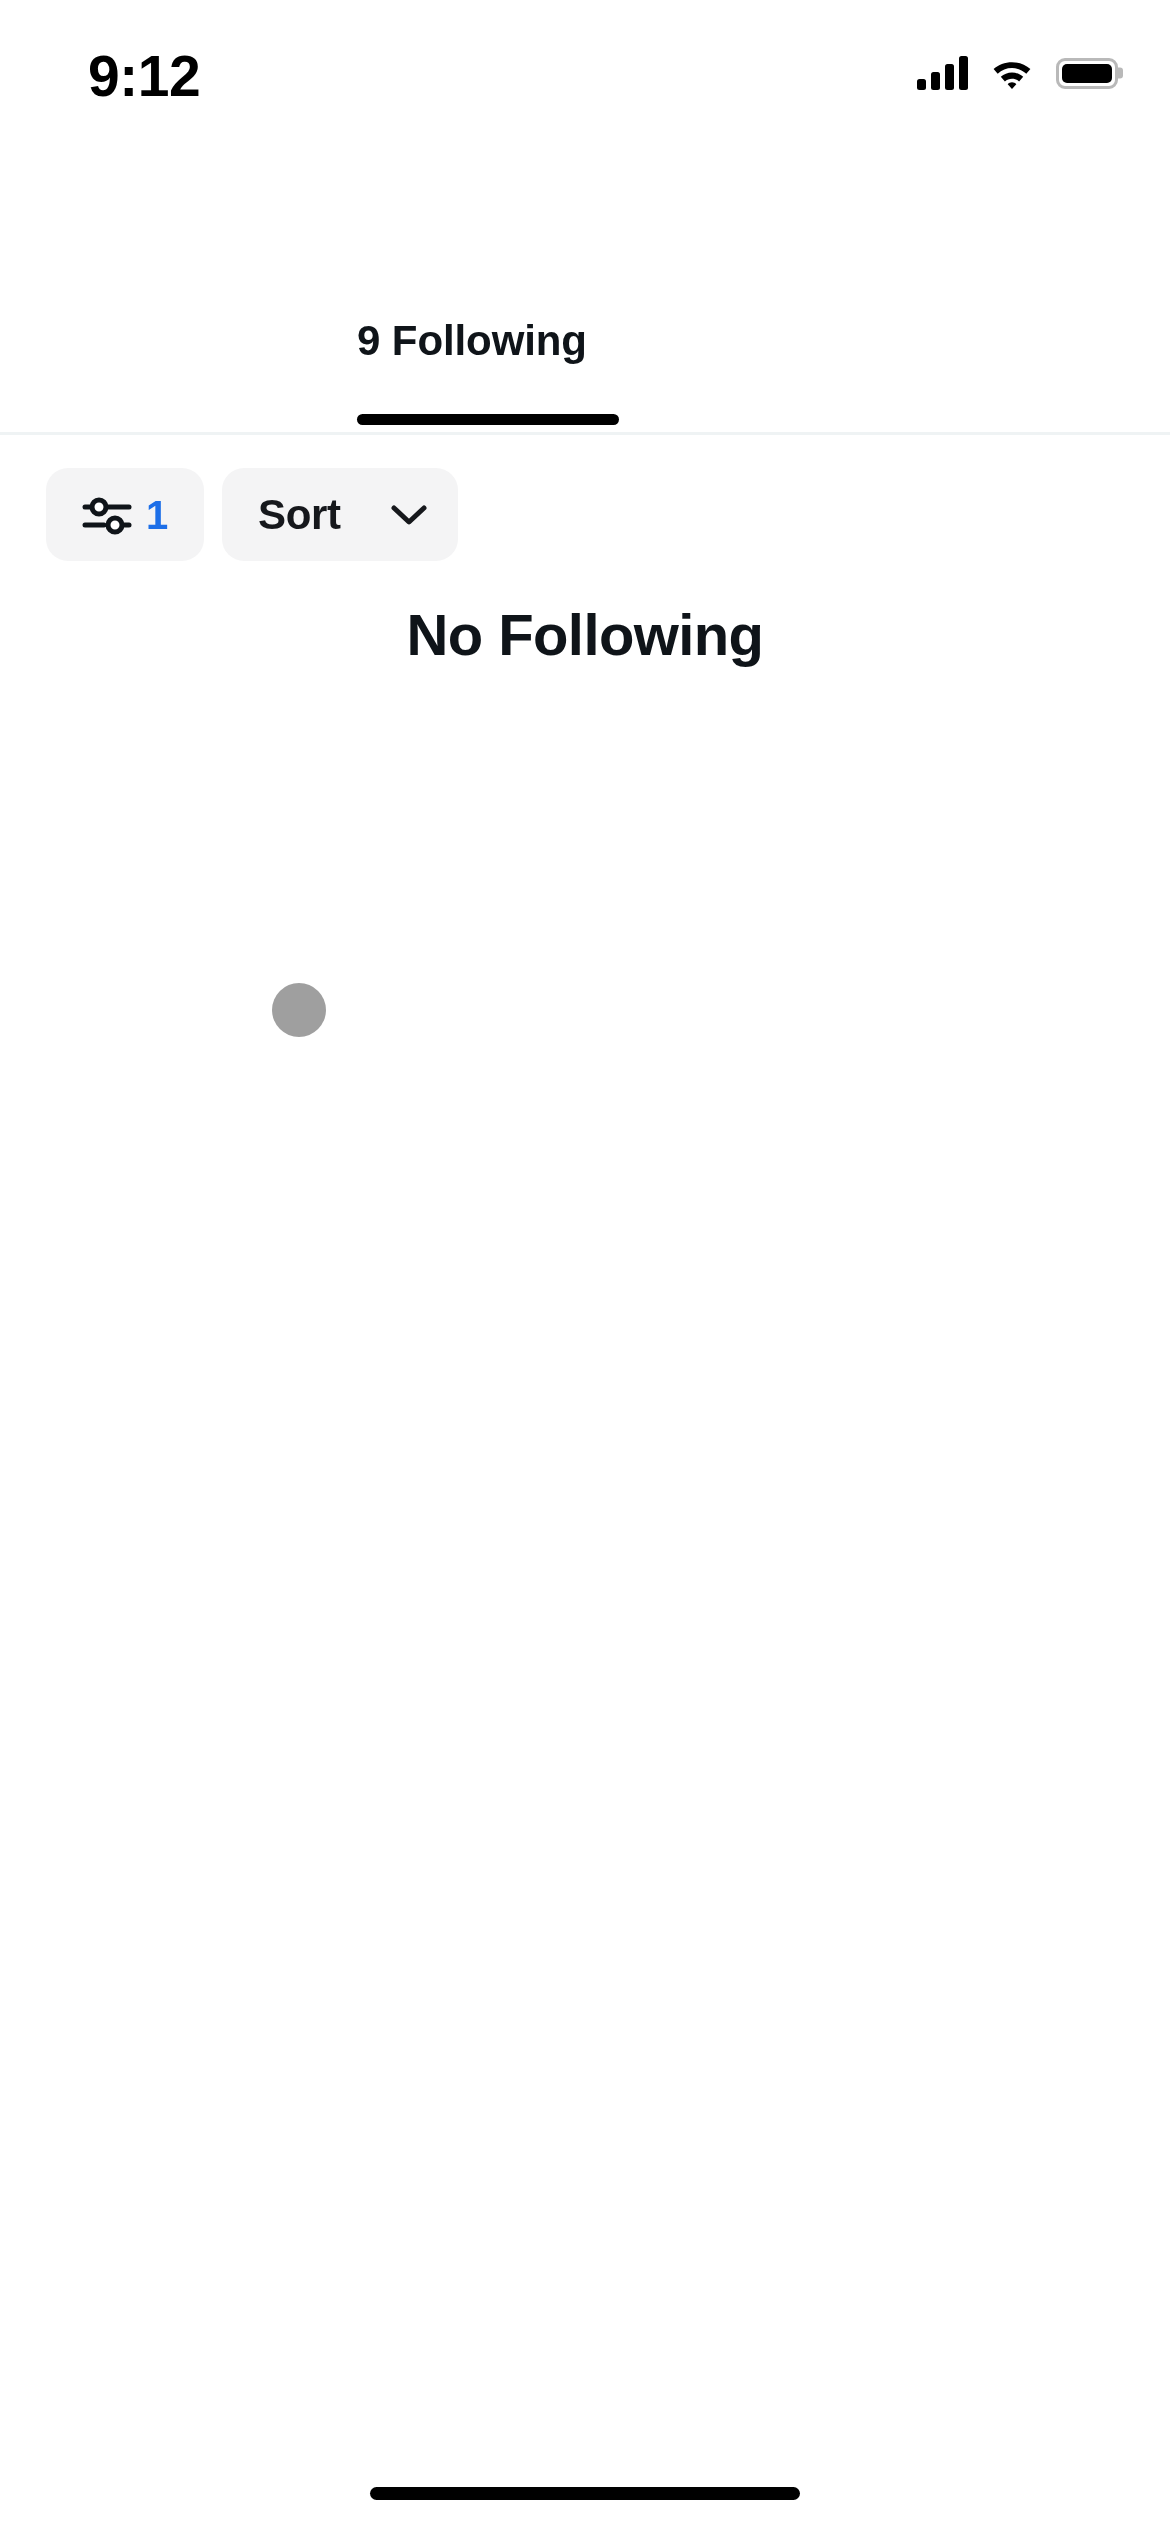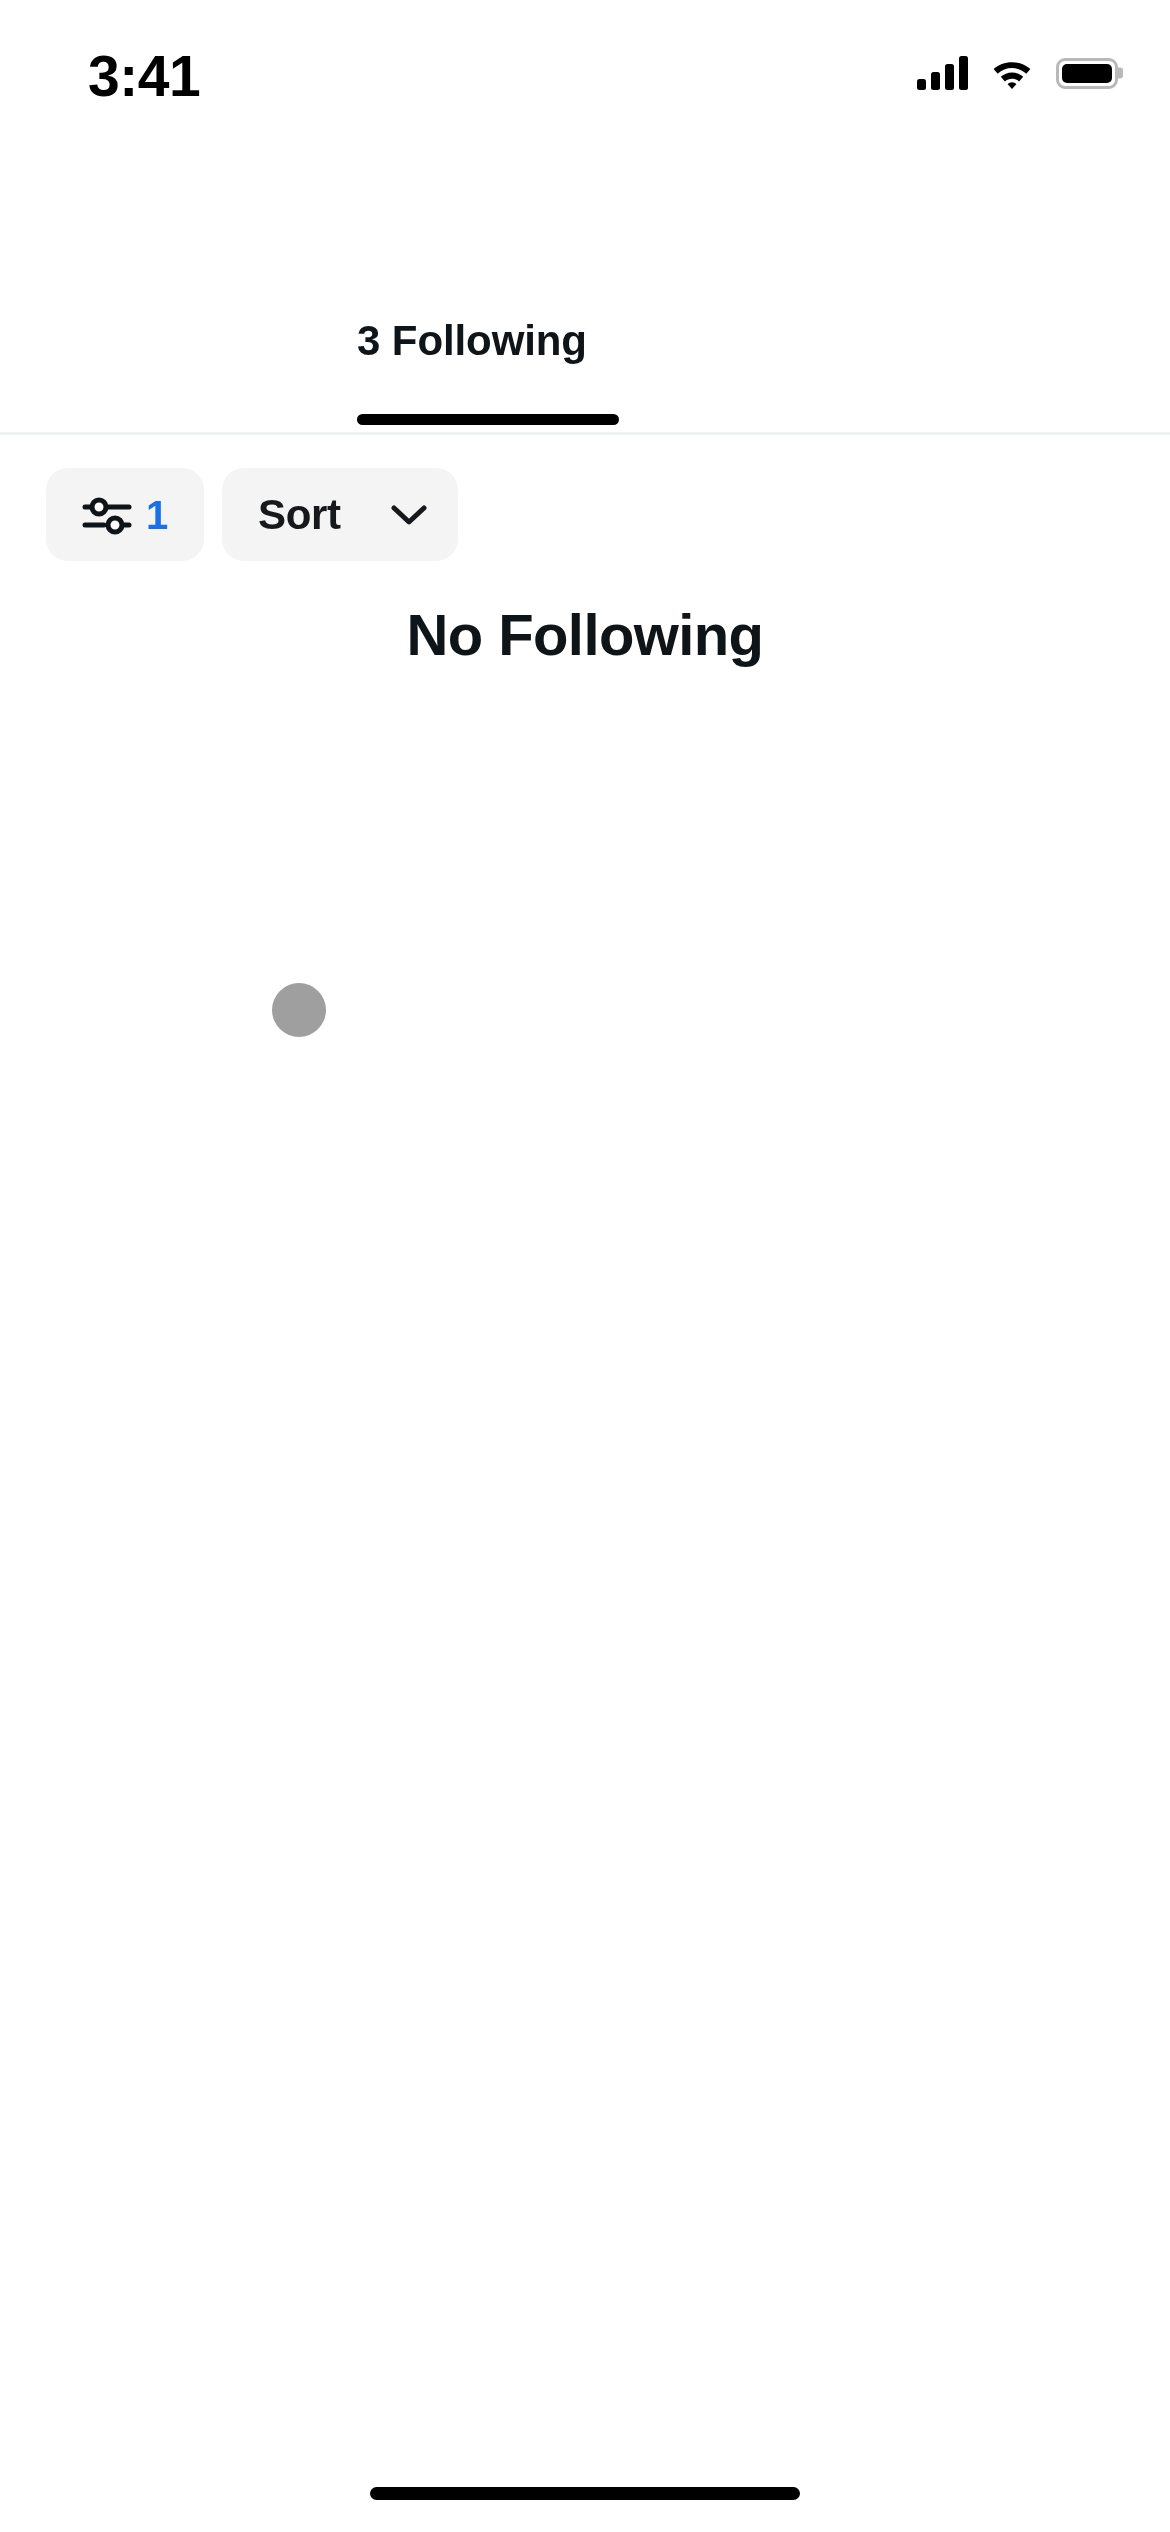--- a/index.html
+++ b/index.html
@@ -205,21 +205,21 @@
     background:#000000;
     border-radius:7px;
   }
 </style>
 </head>
 <body>
 
 <div id="phone">
 
   <div class="status-bar">
-    <div class="status-time">3:41</div>
+    <div class="status-time">9:12</div>
 
     <div class="status-icons">
 
       <span class="cellular">
         <i></i>
           <i></i>
           <i></i>
           <i></i>
       </span>
 
@@ -236,21 +236,21 @@
       </span>
 
     </div>
   </div>
 
 
   <div class="tabs">
 
 
     <div class="tab tab-following">
-      <span class="tab-label">3 Following</span>
+      <span class="tab-label">9 Following</span>
     </div>
 
   </div>
   <div class="tab-indicator"></div>
 
   <div class="control-row">
 
     <div class="pill pill-filter">
       <span>
         <svg class="sliders-icon" viewBox="0 0 50 44" xmlns="http://www.w3.org/2000/svg">

